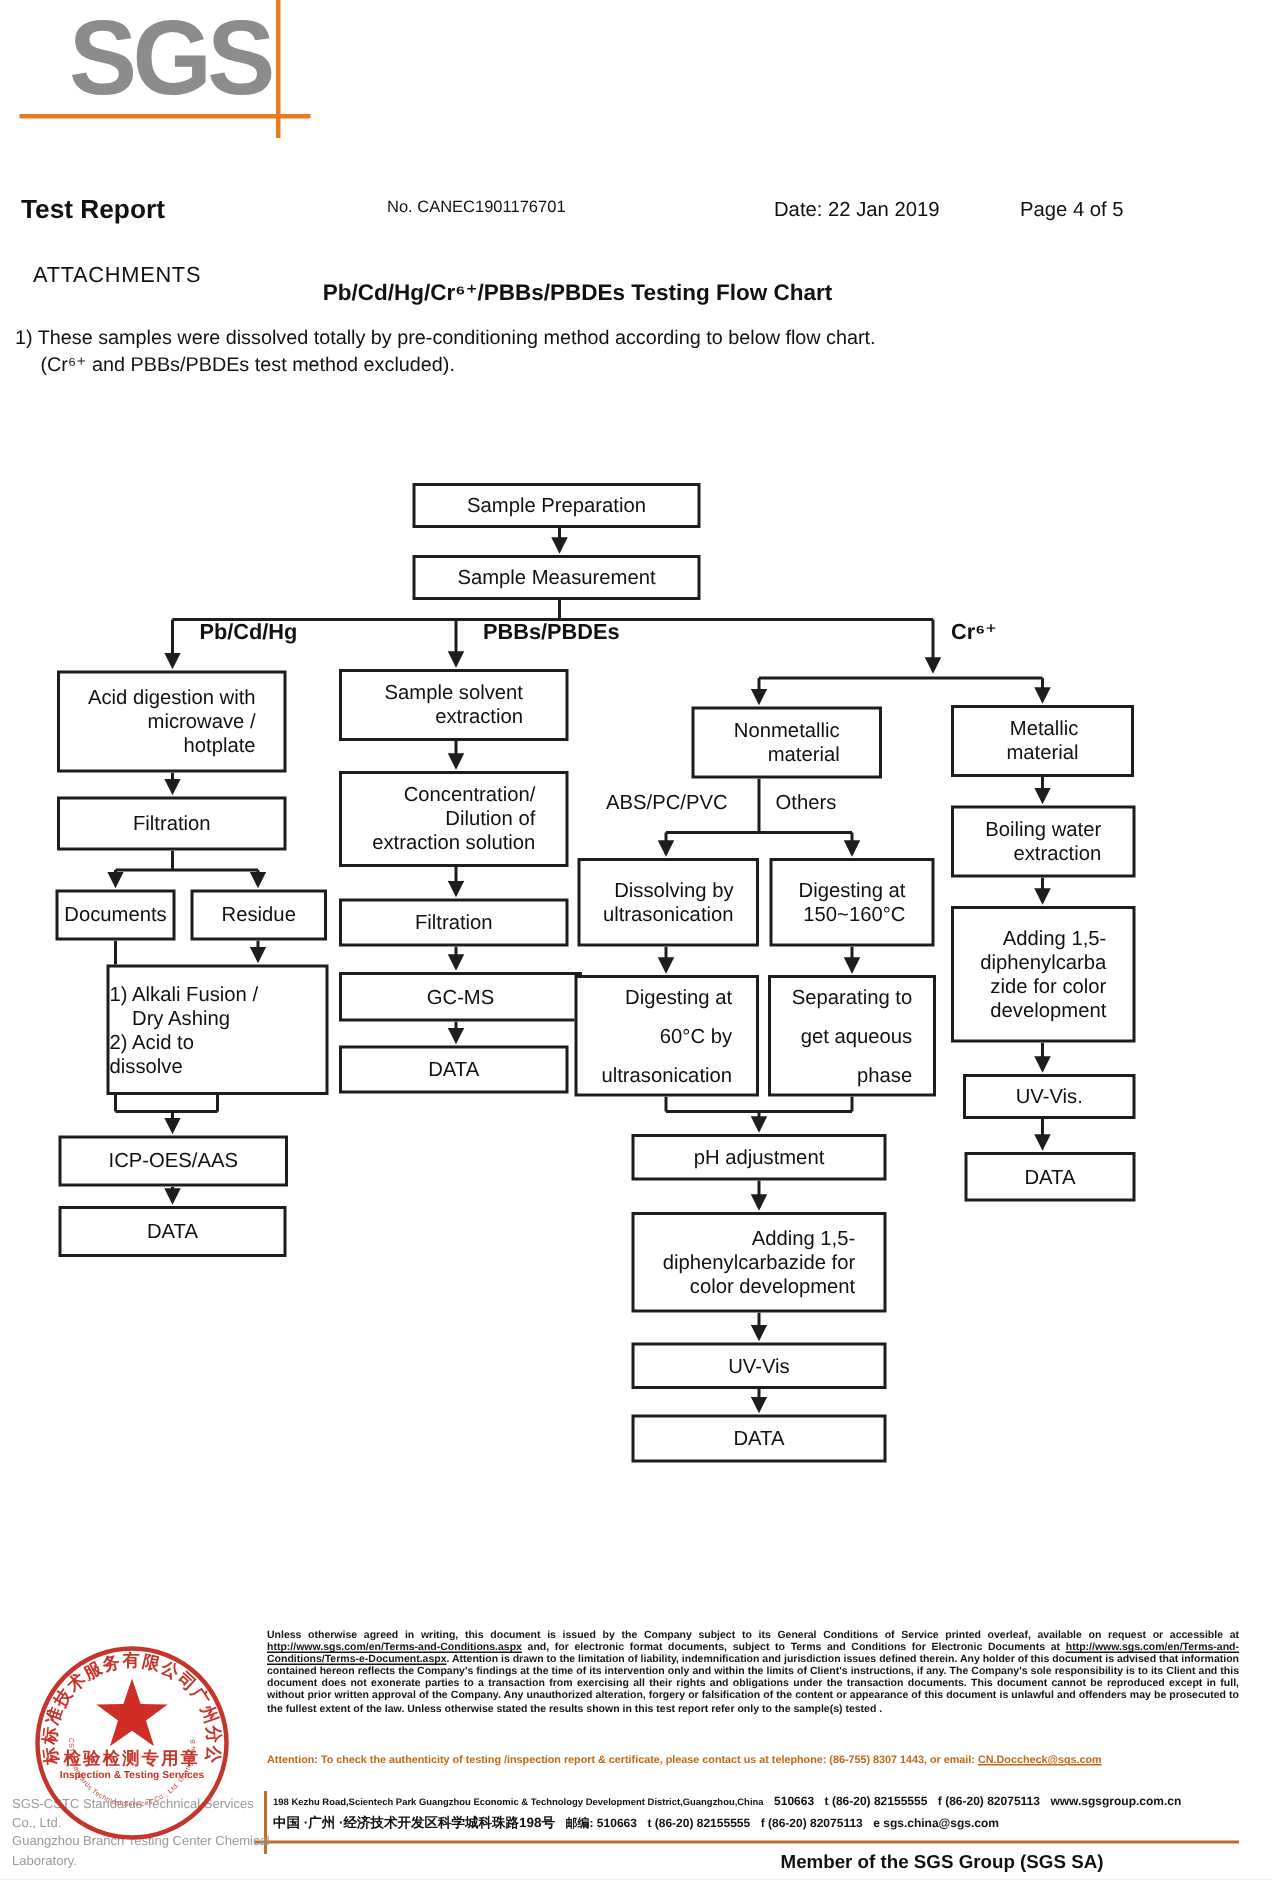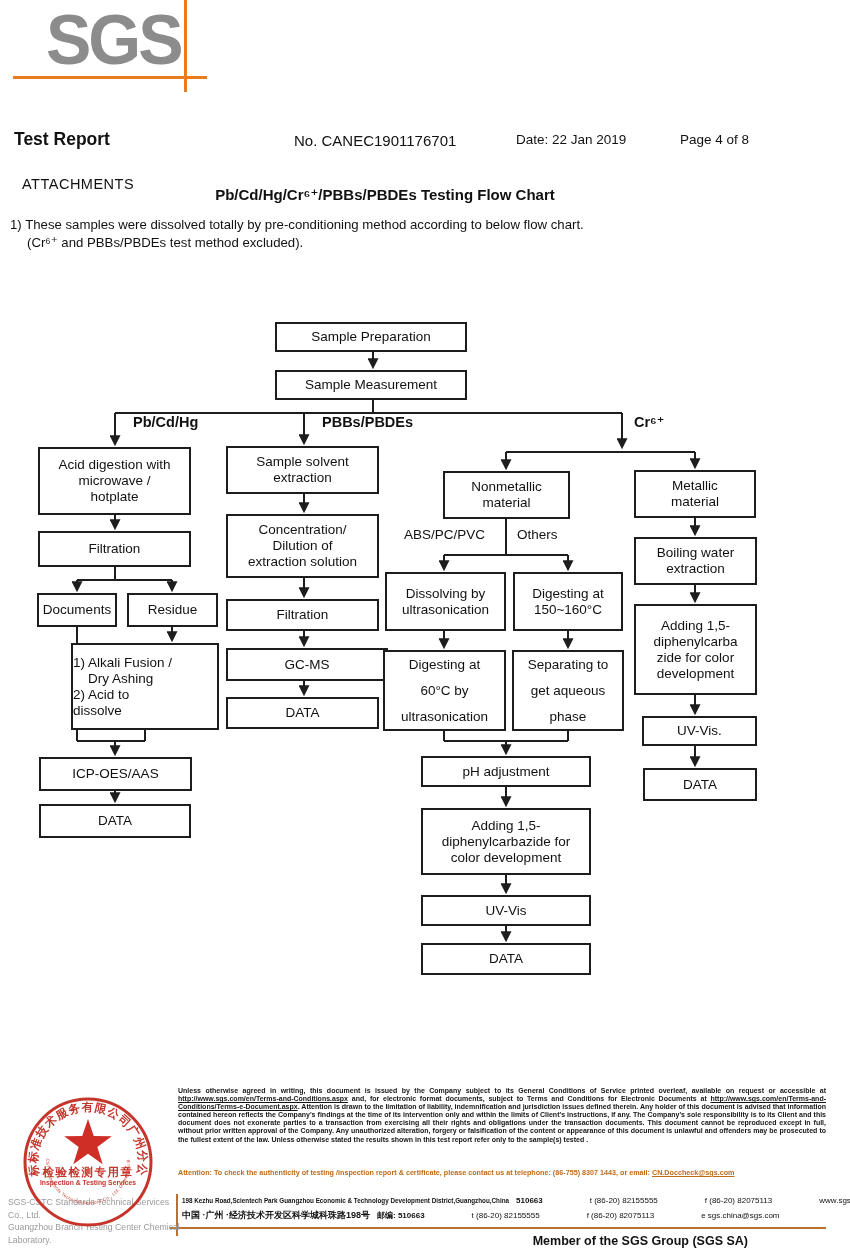--- a/index.html
+++ b/index.html
@@ -5,57 +5,57 @@
   html,body{margin:0;padding:0;background:#e8e8e8;}
   .page{position:relative;width:850px;height:1253px;background:#ffffff;overflow:hidden;
         font-family:"Liberation Sans","DejaVu Sans",sans-serif;color:#111;}
 
   
   .logo-text{position:absolute;left:46px;top:0px;font-size:68px;font-weight:bold;
              letter-spacing:-3px;color:#8c8c8c;line-height:78px;transform:scaleY(1.04);}
   .logo-hline{position:absolute;left:13px;top:76px;width:194px;height:2.5px;background:#e87c1e;}
   .logo-vline{position:absolute;left:184px;top:0px;width:2.5px;height:92px;background:#e87c1e;}
   .report-title{position:absolute;left:14px;top:129px;font-size:17.5px;font-weight:bold;}
-  .report-no{position:absolute;left:258px;top:132px;font-size:15px;margin-left:36px;}
+  .report-no{position:absolute;left:258px;top:132px;font-size:11px;}
   .report-date{position:absolute;left:516px;top:132px;font-size:13.5px;}
   .report-page{position:absolute;left:680px;top:132px;font-size:13.5px;}
 
   
   .attachments{position:absolute;left:22px;top:176px;font-size:14.5px;font-weight:500;letter-spacing:.5px;}
   .chart-title{position:absolute;left:150px;top:186px;width:470px;text-align:center;
                font-size:15px;font-weight:bold;}
   .note1{position:absolute;left:10px;top:217px;font-size:13.2px;}
   .note2{position:absolute;left:27px;top:235px;font-size:13.2px;}
 
   
   .connectors{position:absolute;left:0;top:0;width:850px;height:1253px;pointer-events:none;}
   .connectors line{stroke:#1d1d1d;stroke-width:2;}
   .node{position:absolute;box-sizing:border-box;border:2px solid #1d1d1d;background:#fff;
-        display:flex;align-items:center;justify-content:center;text-align:center;
+        display:flex;align-items:center;justify-content:center;text-align:right;
         font-size:13.5px;line-height:16px;white-space:pre-line;z-index:2;}
   .node.loose{line-height:26px;}
   .node.left-text{justify-content:flex-start;text-align:left;}
   .branch-label{position:absolute;font-size:14.5px;font-weight:bold;z-index:2;}
   .sub-label{position:absolute;font-size:13.5px;z-index:2;}
 
   .n-prep{left:275px;top:322px;width:192px;height:30px;}
   .n-meas{left:275px;top:370px;width:192px;height:30px;}
   .n-acid{left:38px;top:447px;width:153px;height:68px;}
   .n-filt1{left:38px;top:531px;width:153px;height:36px;}
   .n-solution{left:37px;top:593px;width:80px;height:34px;}
   .n-residue{left:127px;top:593px;width:91px;height:34px;}
   .n-alkali{left:71px;top:643px;width:148px;height:87px;}
   .n-icp{left:39px;top:757px;width:153px;height:34px;}
   .n-data-l{left:39px;top:804px;width:152px;height:34px;}
   .n-solv{left:226px;top:446px;width:153px;height:48px;}
   .n-conc{left:226px;top:514px;width:153px;height:64px;}
   .n-filt2{left:226px;top:599px;width:153px;height:32px;}
   .n-gcms{left:226px;top:648px;width:162px;height:33px;}
   .n-data-m{left:226px;top:697px;width:153px;height:32px;}
-  .n-nonmet{left:443px;top:471px;width:127px;height:48px;}
+  .n-nonmet{left:461px;top:471px;width:127px;height:48px;}
   .n-dissolv{left:385px;top:572px;width:121px;height:59px;}
   .n-dig150{left:513px;top:572px;width:110px;height:59px;}
   .n-dig60{left:383px;top:650px;width:123px;height:81px;}
   .n-separ{left:512px;top:650px;width:112px;height:81px;}
   .n-ph{left:421px;top:756px;width:170px;height:31px;}
   .n-add-m{left:421px;top:808px;width:170px;height:67px;}
   .n-uv-m{left:421px;top:895px;width:170px;height:31px;}
   .n-data-m2{left:421px;top:943px;width:170px;height:32px;}
   .n-met{left:634px;top:470px;width:122px;height:48px;}
   .n-boil{left:634px;top:537px;width:123px;height:48px;}
@@ -77,40 +77,40 @@
              font-weight:bold;color:#c06a18;}
   .attention .lnk{text-decoration:underline;}
   .addr-vline{position:absolute;left:176px;top:1194px;width:1.5px;height:42px;background:#b8722c;}
   .addr-hline{position:absolute;left:170px;top:1227px;width:656px;height:1.5px;background:#b8722c;}
   .addr-line1{position:absolute;left:182px;top:1196px;width:644px;display:flex;gap:7px;
               align-items:baseline;white-space:nowrap;}
   .addr-line2{position:absolute;left:182px;top:1209px;width:644px;display:flex;gap:7px;
               align-items:baseline;white-space:nowrap;}
   .addr-en{font-size:6.3px;font-weight:600;}
   .addr-num{font-size:8px;font-weight:bold;}
-  .addr-contact{font-size:8px;font-weight:400;margin-left:40px;}
+  .addr-contact{font-size:8px;font-weight:700;}
   .addr-cn{font-size:9px;font-weight:bold;}
-  .member{position:absolute;left:508px;top:1234px;width:240px;text-align:right;
+  .member{position:absolute;left:508px;top:1234px;width:240px;text-align:center;
           font-size:12.5px;font-weight:600;}
   .company-gray{position:absolute;left:8px;top:1196px;width:175px;font-size:8.7px;line-height:12.5px;
                 color:#9a9a9a;z-index:1;}
   .stamp-svg{position:absolute;left:12px;top:1092px;z-index:3;}
 </style>
 </head>
 <body>
 
 <div class="page">
 
   <div class="logo-text">SGS</div>
   <div class="logo-hline"></div>
   <div class="logo-vline"></div>
   <div class="report-title">Test Report</div>
   <div class="report-no">No. CANEC1901176701</div>
   <div class="report-date">Date: 22 Jan 2019</div>
-  <div class="report-page">Page 4 of 8</div>
+  <div class="report-page">Page 4 of 5</div>
 
   <div class="attachments">ATTACHMENTS</div>
   <div class="chart-title">Pb/Cd/Hg/Cr⁶⁺/PBBs/PBDEs Testing Flow Chart</div>
   <div class="note1">1) These samples were dissolved totally by pre-conditioning method according to below flow chart.</div>
   <div class="note2">(Cr⁶⁺ and PBBs/PBDEs test method excluded).</div>
 
   <svg class="connectors" width="850" height="1253" viewBox="0 0 850 1253">
     <defs>
       <marker id="arrow" markerUnits="userSpaceOnUse" markerWidth="11" markerHeight="11" viewBox="0 0 10 10" refX="8" refY="5" orient="auto">
         <path d="M0 0 L10 5 L0 10 Z" fill="#1d1d1d"></path>

